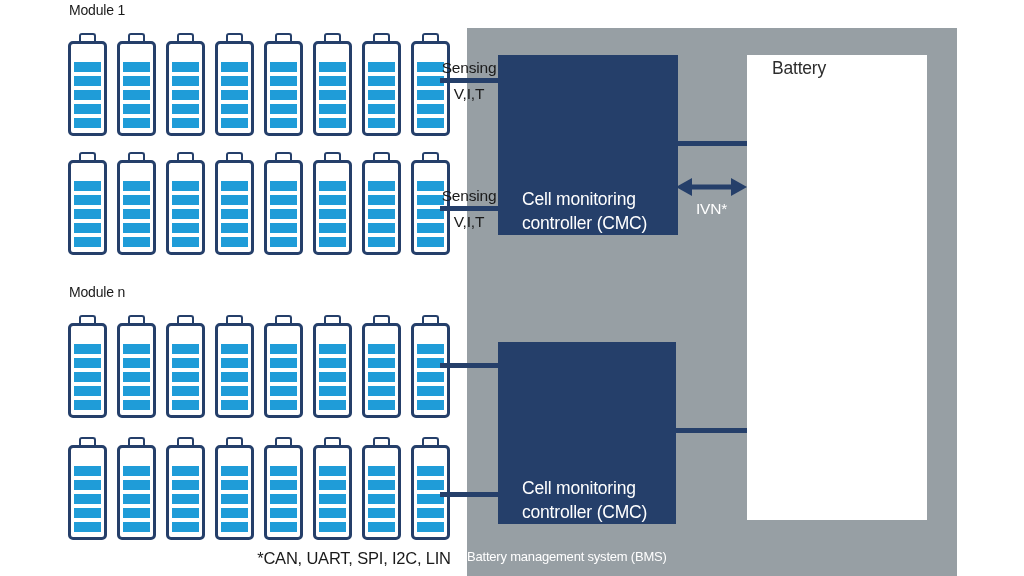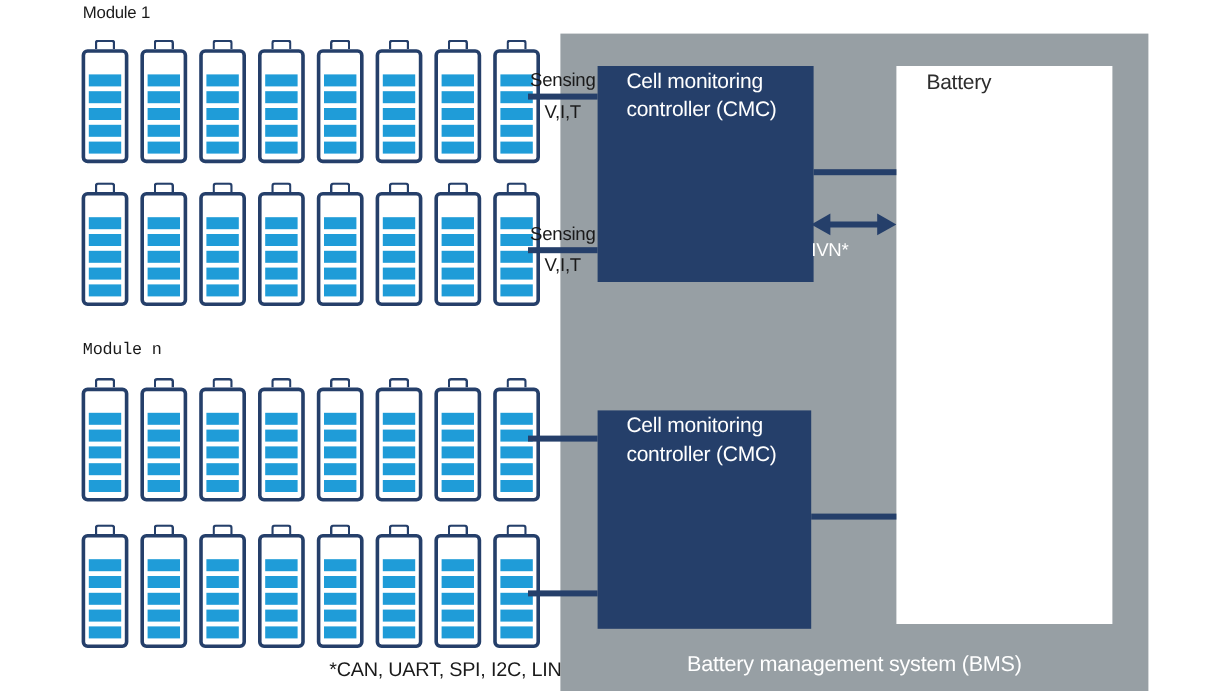--- a/index.html
+++ b/index.html
@@ -12,26 +12,26 @@
   *{margin:0;padding:0;box-sizing:border-box;}
   html,body{background:#fff;}
   body{font-family:"Liberation Sans", sans-serif;}
   .canvas{
     position:relative;width:1024px;height:576px;background:#fff;
     overflow:hidden;letter-spacing:-0.2px;
   }
 
   
   .bms-panel{position:absolute;left:467px;top:28px;width:490px;height:548px;background:var(--panel-gray);}
-  .bms-label{position:absolute;left:0;bottom:12px;width:100%;text-align:center;
-    color:var(--white);font-size:18px;}
+  .bms-label{position:absolute;left:0;bottom:12px;width:100%;
+    color:var(--white);font-size:13px;}
 
   
   .cmc-box{position:absolute;background:var(--navy);color:var(--white);
-    display:flex;flex-direction:column;justify-content:flex-start;
+    display:flex;flex-direction:column;justify-content:flex-end;
     padding-left:24px;font-size:17.5px;line-height:1.38;}
   .cmc-top{left:498px;top:55px;width:180px;height:180px;}
   .cmc-bottom{left:498px;top:342px;width:178px;height:182px;}
   .bmc-box{position:absolute;left:747px;top:55px;width:180px;height:465px;
     background:var(--white);color:#2d2d2d;display:flex;flex-direction:column;
     padding-left:25px;font-size:17.5px;line-height:1.5;}
 
   
   .hline{position:absolute;height:5px;background:var(--navy);}
   .line-s1{left:440px;top:78px;width:58px;}
@@ -44,40 +44,40 @@
   
   .sensing-label{position:absolute;width:58px;left:440px;text-align:center;
     font-size:15.5px;color:var(--text-dark);white-space:nowrap;}
   .sensing-1{top:59px;}
   .vit-1{top:85px;}
   .sensing-2{top:187px;}
   .vit-2{top:213px;}
 
   
   .ivn-arrow{position:absolute;left:676px;top:176px;width:71px;height:22px;color:var(--navy);}
-  .ivn-label{position:absolute;left:676px;top:200px;width:71px;text-align:left;
+  .ivn-label{position:absolute;left:676px;top:200px;width:71px;text-align:center;
     color:var(--white);font-size:15.5px;}
 
   
   .module-label{position:absolute;left:69px;font-size:14px;color:var(--text-dark);}
   .module-1{top:2px;}
-  .module-n{top:284px;font-family:Liberation Mono, monospace;}
+  .module-n{top:284px;}
 
   
   .battery-row{position:absolute;left:68px;display:flex;gap:10px;}
   .battery{width:39px;}
   .battery-cap{width:17px;height:8px;margin:0 auto;background:var(--white);
     border:2.5px solid var(--navy);border-bottom:none;border-radius:3px 3px 0 0;}
   .battery-body{height:95px;background:var(--white);border:3px solid var(--navy);
     border-radius:5px;display:flex;flex-direction:column;justify-content:flex-end;
     gap:4px;padding:0 3px 5px 3px;}
   .battery-bar{height:10px;background:var(--cell-blue);}
 
   
-  .footnote{position:absolute;left:240px;top:549px;width:228px;text-align:right;
+  .footnote{position:absolute;left:240px;top:549px;width:228px;text-align:center;
     font-size:16.5px;color:var(--text-dark);white-space:nowrap;}
 </style>
 </head>
 <body>
 
 <div class="canvas">
 
   <div class="bms-panel">
     <div class="bms-label">Battery management system (BMS)</div>
   </div>

